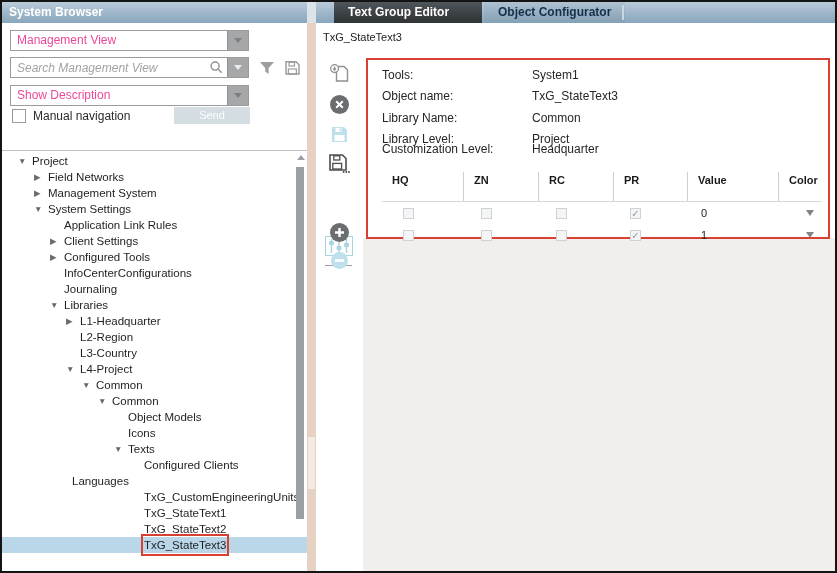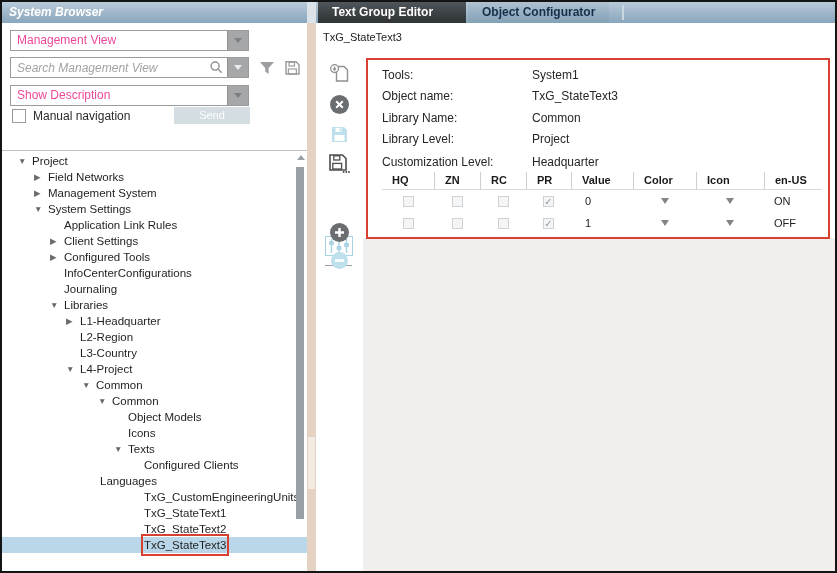--- a/index.html
+++ b/index.html
@@ -4,21 +4,21 @@
 <style>
   * { margin:0; padding:0; box-sizing:border-box; }
   html,body { background:#fff; }
   body { font-family:"Liberation Sans", sans-serif; width:837px; height:573px; overflow:hidden; }
   #window { position:relative; width:837px; height:573px; border:2px solid #141414; background:#fff; }
 
   
   #left-panel { position:absolute; left:0; top:0; width:305px; height:569px; background:#fff; }
   .titlebar { position:absolute; left:0; top:0; width:100%; height:21px;
     background:linear-gradient(180deg,#b9cbd9 0%,#9db5c8 55%,#8aa7bd 100%);
-    color:#fff; font-size:12px; font-weight:bold; line-height:21px; padding-left:7px;font-style:italic; }
+    color:#fff; font-size:12px; font-weight:bold; line-height:21px; padding-left:7px; }
   .combo { position:absolute; height:21px; background:#fff; border:1px solid #9b9b9b; display:flex; }
   .combo .combo-text { flex:1; font-size:12px; color:#ec4899; line-height:19px; padding-left:6px; overflow:hidden; white-space:nowrap; }
   .combo .combo-btn { width:21px; background:#a5a7a9; border-left:1px solid #8f9193; display:flex; align-items:center; justify-content:center; }
   .tri-dn { width:0; height:0; border-left:4px solid transparent; border-right:4px solid transparent; border-top:5px solid #7d8083; }
   .tri-dn.light { border-top-color:#e9ebec; }
   #combo-view { left:8px; top:28px; width:239px; }
   #combo-desc { left:8px; top:83px; width:239px; }
   #search-wrap { position:absolute; left:8px; top:55px; width:239px; height:21px; border:1px solid #9b9b9b; background:#fff; display:flex; }
   #search-input { flex:1; border:0; outline:none; font-family:"Liberation Sans",sans-serif; font-size:12px; font-style:italic; color:#333; padding-left:6px; min-width:0; }
   #search-input::placeholder { color:#a3a3a3; font-style:italic; }
@@ -46,21 +46,21 @@
 
   
   #tab-gap { position:absolute; left:305px; top:0; width:9px; height:21px; background:#dde4e9; }
   #splitter { position:absolute; left:305px; top:21px; width:9px; height:548px; background:#e5d2c3; }
   #splitter-grip { position:absolute; left:1px; top:414px; width:7px; height:52px; background:#f3eae1; }
 
   
   #right-panel { position:absolute; left:314px; top:0; width:519px; height:569px; background:#fff; }
   #tabbar { position:absolute; left:0; top:0; width:100%; height:21px;
     background:linear-gradient(180deg,#b9cbd9 0%,#9db5c8 55%,#8aa7bd 100%); }
-  .tab { position:absolute; top:0; height:21px; font-size:12px; font-weight:bold; line-height:21px; padding:0 14px; }
+  .tab { position:absolute; top:0; height:21px; font-size:12px; font-weight:bold; line-height:21px; padding:0 14px;margin-left:16px; }
   #tab-active { left:2px; min-width:148px; background:linear-gradient(180deg,#50565a 0%,#3a3f42 60%,#303436 100%); color:#fff; }
   #tab-inactive { left:152px; min-width:140px; color:#16304a; background:rgba(30,60,90,0.06); }
   #tab-sep { position:absolute; left:306px; top:3px; width:2px; height:15px; background:#c9d7e1; }
   #breadcrumb { position:absolute; left:7px; top:29px; font-size:11px; color:#222; }
 
   
   #toolbar { position:absolute; left:0; top:50px; width:47px; height:519px; background:#fff; }
   .tbi { position:absolute; left:12px; width:22px; height:22px; display:flex; align-items:center; justify-content:center; }
   .circle-ic { width:19px; height:19px; border-radius:50%; display:flex; align-items:center; justify-content:center; color:#fff; font-weight:bold; }
   .circle-dark { background:#6b6e70; }
@@ -72,21 +72,21 @@
   #content-gray { position:absolute; left:47px; top:236px; right:0; bottom:0; background:#f0efed; }
 
   
   #red-rect { position:absolute; left:50px; top:56px; width:464px; height:181px; border:2px solid #d8402f; background:#fff; }
   .frow { position:absolute; left:14px; height:16px; font-size:12px; color:#262626; display:flex; }
   .flabel { width:150px; flex:none; }
   .fvalue { flex:1; }
 
   
   #state-table { position:absolute; left:14px; top:112px; width:440px; }
-  .tgrid { display:grid; grid-template-columns:52px 46px 46px 45px 62px 63px 68px 1fr; }
+  .tgrid { display:grid; grid-template-columns:52px 46px 46px 45px 62px 63px 68px 1fr;gap:29px; }
   #thead { border-bottom:1px solid #d9d9d9; }
   .th { font-size:11px; font-weight:bold; color:#1a1a1a; padding:2px 0 3px 10px; position:relative; }
   .th + .th { border-left:1px solid #cfcfcf; }
   .tr { height:22px; }
   .td { display:flex; align-items:center; height:22px; }
   .td.center { justify-content:center; }
   .cb { width:11px; height:11px; border:1px solid #cfd1d3; background:#f4f5f6; font-size:10px; line-height:10px; color:#9099a0; text-align:center; }
   .cell-val { padding-left:14px; font-size:11px; color:#222; }
   .cell-dd { justify-content:center; }
   .dd-tri { width:0; height:0; border-left:4.5px solid transparent; border-right:4.5px solid transparent; border-top:6px solid #828486; }
@@ -220,21 +220,21 @@
           <span class="tlabel">Icons</span>
         </div>
         <div class="trow" style="padding-left: 112px;">
           <span class="arr">▼</span>
           <span class="tlabel">Texts</span>
         </div>
         <div class="trow" style="padding-left: 128px; text-align: right;">
           <span class="arr"></span>
           <span class="tlabel">Configured Clients</span>
         </div>
-        <div class="trow" style="padding-left: 56px; margin-left: 28px;">
+        <div class="trow" style="padding-left: 56px;">
           <span class="arr"></span>
           <span class="tlabel">Languages</span>
         </div>
         <div class="trow" style="padding-left: 128px;">
           <span class="arr"></span>
           <span class="tlabel">TxG_CustomEngineeringUnits</span>
         </div>
         <div class="trow" style="padding-left: 128px;">
           <span class="arr"></span>
           <span class="tlabel">TxG_StateText1</span>
@@ -341,21 +341,21 @@
             <span class="fvalue">TxG_StateText3</span>
           </div>
           <div class="frow" style="top: 50.6px;">
             <span class="flabel">Library Name:</span>
             <span class="fvalue">Common</span>
           </div>
           <div class="frow" style="top: 71.9px;">
             <span class="flabel">Library Level:</span>
             <span class="fvalue">Project</span>
           </div>
-          <div class="frow" style="top: 95px;">
+          <div class="frow" style="top: 82px;">
             <span class="flabel">Customization Level:</span>
             <span class="fvalue">Headquarter</span>
           </div>
         </div>
       <div id="state-table">
         <div class="tgrid" id="thead">
             <div class="th">HQ</div>
             <div class="th">ZN</div>
             <div class="th">RC</div>
             <div class="th">PR</div>

